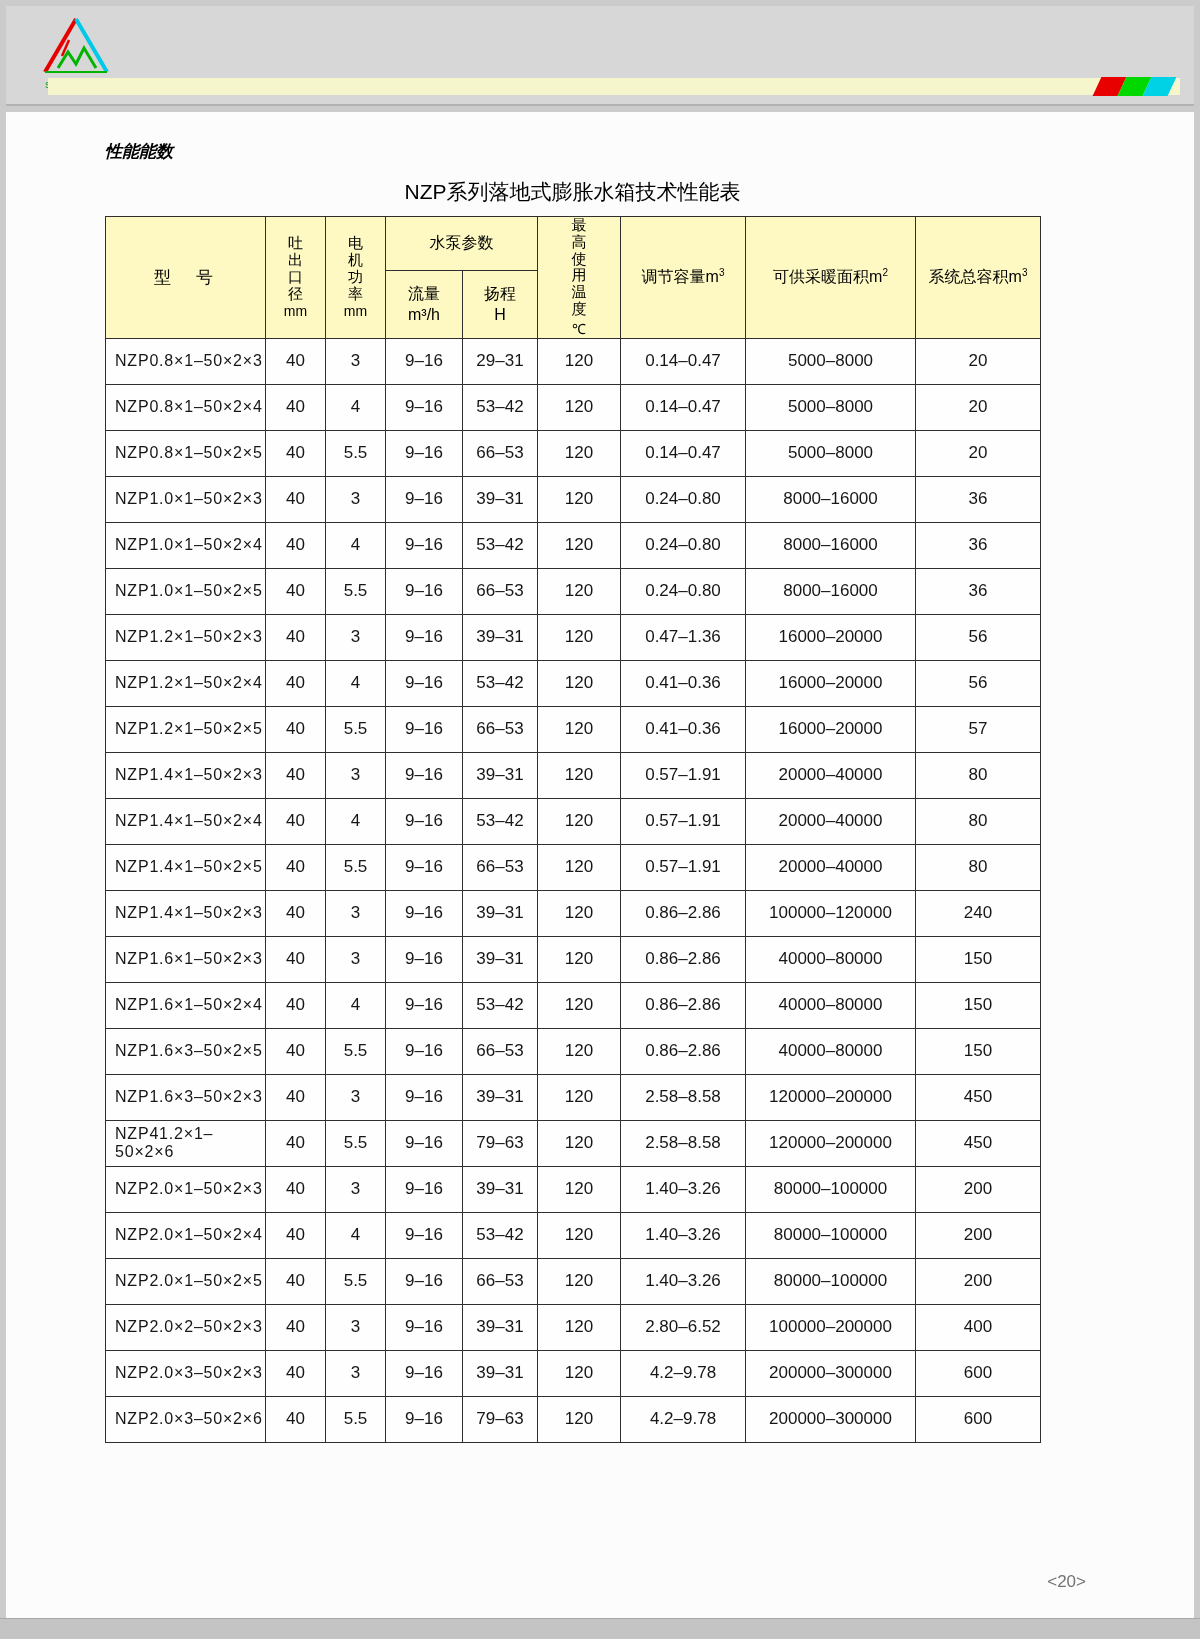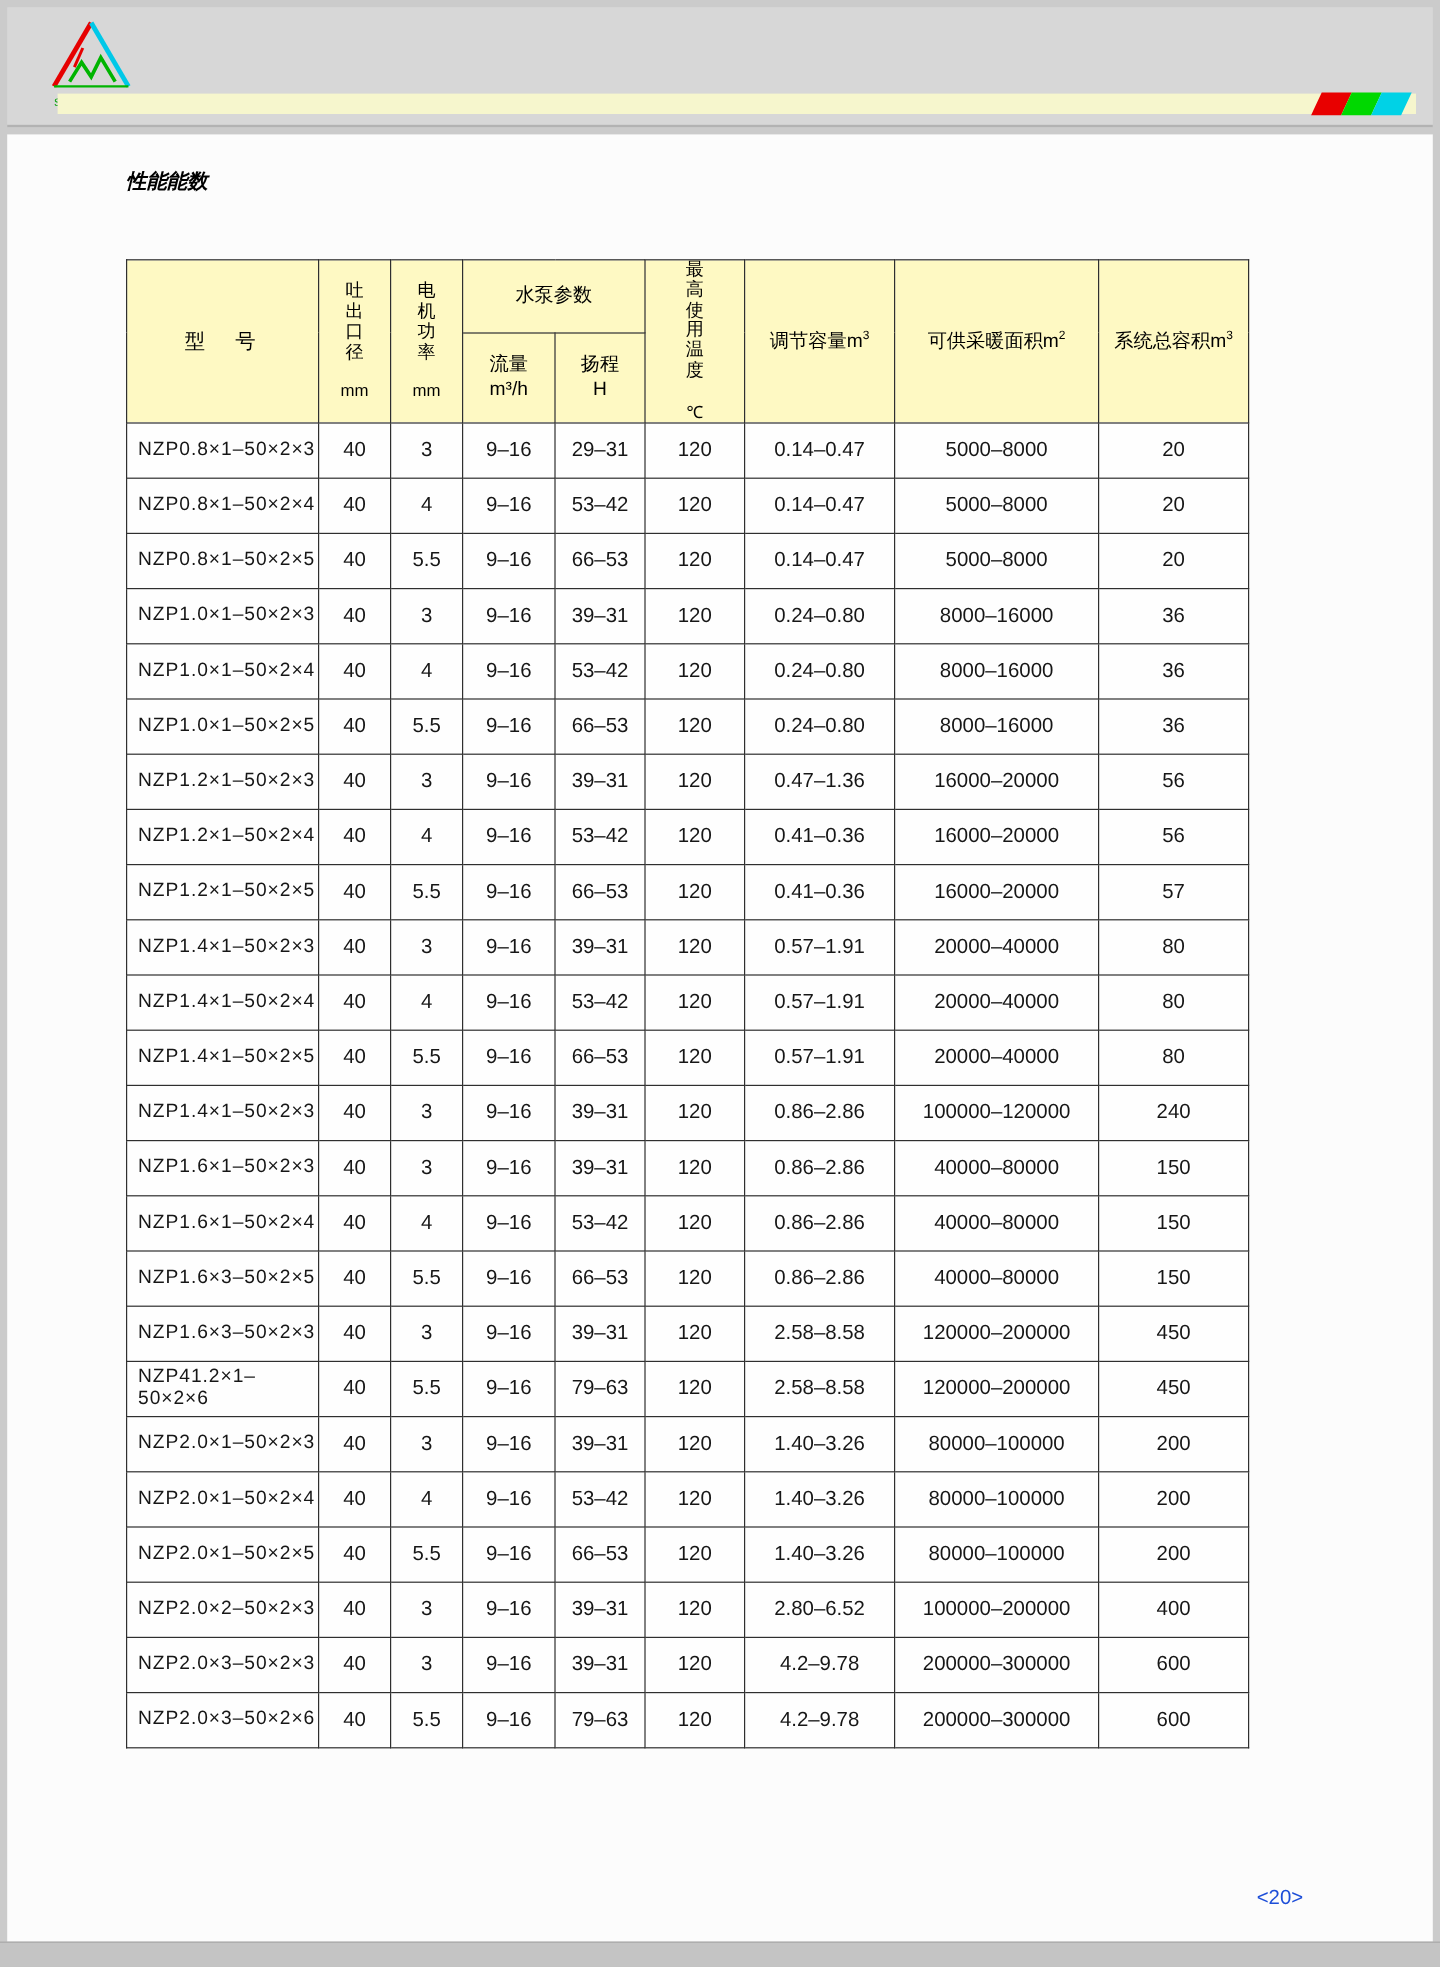--- a/index.html
+++ b/index.html
@@ -33,28 +33,28 @@
   table.spec{position:absolute;left:99px;top:104px;width:935px;border-collapse:collapse;
              table-layout:fixed;}
   .spec th,.spec td{border:1.5px solid #2f2f2f;padding:0;}
   .spec thead th{background:#fef9c3;font-weight:normal;font-size:16px;color:#000;
                  text-align:center;vertical-align:middle;}
   .spec thead tr.h1 th{height:53px;}
   .spec thead tr.h2 th{height:66px;}
   .hdr-big{font-size:17px;letter-spacing:4px;}
   .vchars{width:16px;margin:0 auto;word-break:break-all;line-height:1.12;font-size:15px;
           text-align:center;}
-  .vunit{font-size:14px;margin-top:15px;text-align:center;}
+  .vunit{font-size:14px;margin-top:1px;text-align:center;}
   .twoline div{line-height:1.3;}
   sup{font-size:10px;}
   .spec tbody td{height:45px;text-align:center;vertical-align:middle;font-size:17px;
                  color:#161616;background:#fefefe;}
   .spec tbody td.model{text-align:left;padding-left:9px;font-size:16px;letter-spacing:0.8px;}
 
-  .pagenum{position:absolute;right:108px;top:1460px;font-size:17px;color:#1d4ed8;}
+  .pagenum{position:absolute;right:108px;top:1460px;font-size:17px;color:#737373;}
 </style>
 </head>
 <body>
 
 <div class="page">
 
   <div class="band">
     <svg class="logo" viewBox="0 0 80 84">
       <line x1="40" y1="5" x2="9" y2="58" stroke="#e60000" stroke-width="4"></line>
       <line x1="40" y1="5" x2="71" y2="58" stroke="#00c8e8" stroke-width="4"></line>
@@ -65,20 +65,21 @@
     </svg>
     <div class="ystrip">
       <div class="pgram pg-red"></div>
       <div class="pgram pg-green"></div>
       <div class="pgram pg-cyan"></div>
     </div>
   </div>
 
   <div class="content">
     <div class="section-title">性能能数</div>
+    <div class="table-title">NZP系列落地式膨胀水箱技术性能表</div>
 
     <table class="spec">
       <colgroup>
         <col style="width:160px">
           <col style="width:60px">
           <col style="width:60px">
         <col style="width:77px">
           <col style="width:75px">
           <col style="width:83px">
         <col style="width:125px">

